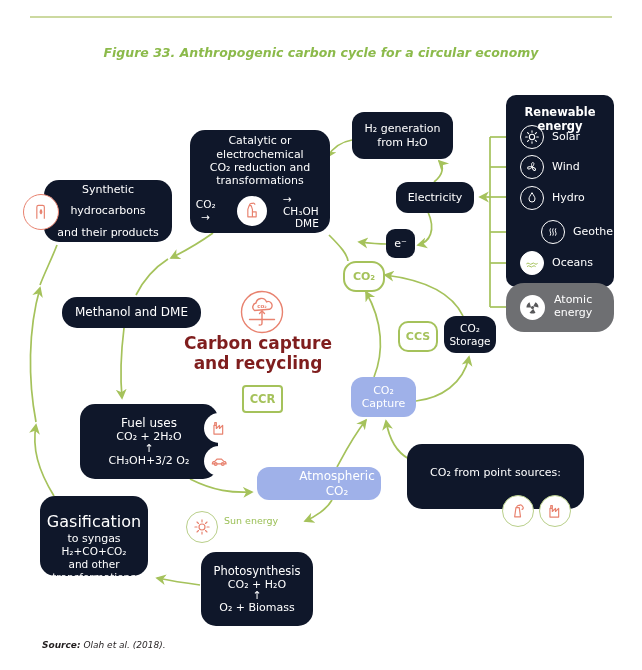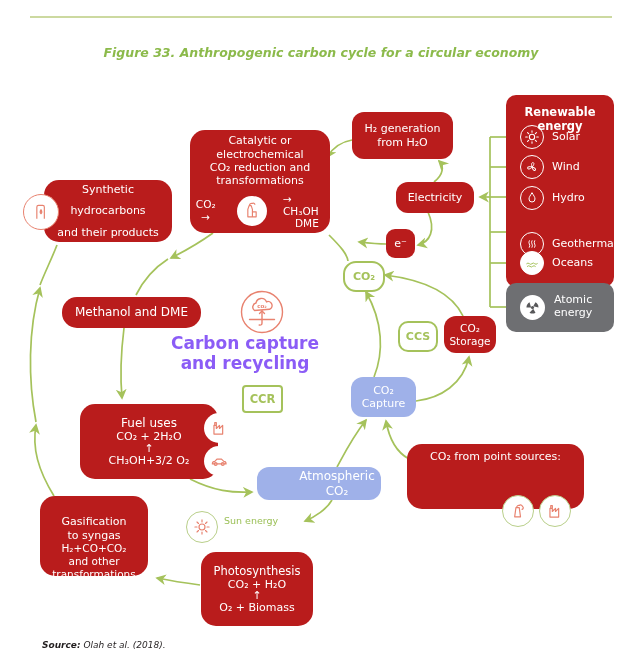--- a/index.html
+++ b/index.html
@@ -2,32 +2,32 @@
 <html><head>
 <meta charset="utf-8">
 <style>
   html,body{margin:0;padding:0;}
   body{font-family:"DejaVu Sans",sans-serif;background:#fff;}
   #stage{position:relative;width:642px;height:670px;background:#fff;overflow:hidden;}
   .topline{position:absolute;left:30px;top:16px;width:582px;height:2px;background:#ccd9a0;}
   .figtitle{position:absolute;left:0;top:45px;width:642px;text-align:center;color:#8cba4b;
             font-size:12.5px;font-weight:bold;font-style:italic;}
   svg.arrows{position:absolute;left:0;top:0;z-index:1;}
-  .box{position:absolute;z-index:2;background:#b91c1c;color:#fff;border-radius:15px;
+  .box{position:absolute;z-index:2;background:#0f172a;color:#fff;border-radius:15px;
        text-align:center;font-size:11px;line-height:1.22;
        display:flex;flex-direction:column;justify-content:center;align-items:center;}
   .blue{background:#9fb1e9;}
-  .gray{background:#6e6f72;border-radius:10px;}
+  .gray{background:#6e6f72;border-radius:18px;}
   .b{font-weight:normal;}
   .pillo{position:absolute;z-index:2;background:#fff;border:2px solid #a5c25b;color:#a5c25b;
          font-weight:bold;font-size:11px;display:flex;align-items:center;justify-content:center;}
   .wcirc{position:absolute;z-index:3;background:#fff;border-radius:50%;
          display:flex;align-items:center;justify-content:center;}
-  .heading{position:absolute;z-index:2;left:162px;top:334px;width:166px;text-align:center;
-           color:#8b5cf6;font-weight:bold;font-size:17px;line-height:1.15;}
+  .heading{position:absolute;z-index:2;left:175px;top:334px;width:166px;text-align:center;
+           color:#7f1d1d;font-weight:bold;font-size:17px;line-height:1.15;}
   .sunlabel{position:absolute;z-index:2;left:224px;top:515px;color:#9abf55;font-size:9.5px;}
   .rpanel{border-radius:10px;}
   .rtitle{position:absolute;left:0;top:10px;width:108px;text-align:center;color:#fff;
           font-weight:bold;font-size:11.5px;}
   .rrow{position:absolute;left:0;width:92px;height:26px;display:flex;align-items:center;}
   .ricon{width:24px;height:24px;border:1.5px solid #fff;border-radius:50%;margin-left:14px;
          display:flex;align-items:center;justify-content:center;flex:0 0 auto;box-sizing:border-box;}
   .rlabel{color:#fff;font-size:11px;margin-left:8px;}
   .src{position:absolute;left:42px;top:640px;font-size:9px;color:#231f20;font-style:italic;}
   .src .lb{font-weight:bold;}
@@ -190,21 +190,21 @@
     <svg width="20" height="20" viewBox="0 0 24 24">
         <g stroke="#e8826f" stroke-width="1.4" fill="none" stroke-linejoin="round">
       <path d="M4,15.5 q0,-3 3,-3 l2.5,-2.8 h5.5 l2.8,2.8 q2.7,0.2 2.7,3 Z"></path>
       <circle cx="8" cy="15.5" r="1.7"></circle>
           <circle cx="16.5" cy="15.5" r="1.7"></circle>
         </g>
       </svg>
   </div>
 
   <div class="box" style="left:40px;top:496px;width:108px;height:80px;font-size:10.5px;">
-    <div class="b" style="font-size:11px;margin-top:24px;">Gasification</div>
+    <div class="b" style="font-size:16px;margin-top:24px;">Gasification</div>
     <div class="b" style="font-size:11px;">to syngas</div>
     <div>H₂+CO+CO₂</div>
     <div>and other</div>
     <div>transformations</div>
   </div>
 
   <div class="box" style="left:201px;top:552px;width:112px;height:74px;">
     <div class="b" style="font-size:11.5px;">Photosynthesis</div>
     <div>CO₂ + H₂O</div>
     <div style="line-height:0.9;">↑</div>
@@ -217,21 +217,21 @@
       <path d="M12,3.5 V6 M12,18 V20.5 M3.5,12 H6 M18,12 H20.5 M6,6 L7.8,7.8 M16.2,16.2 L18,18 M6,18 L7.8,16.2 M16.2,7.8 L18,6"></path>
         </g>
       </svg>
   </div>
   <div class="sunlabel">Sun energy</div>
 
   <div class="box blue" style="left:257px;top:467px;width:124px;height:33px;border-radius:12px;">
     <div class="b" style="font-size:12px;margin-left:36px;">Atmospheric CO₂</div>
   </div>
 
-  <div class="box" style="left:407px;top:444px;width:177px;height:65px;justify-content:flex-start;padding-top:6px;box-sizing:border-box;">
+  <div class="box" style="left:407px;top:444px;width:177px;height:65px;justify-content:flex-start;padding-top:22px;box-sizing:border-box;">
     <div class="b">CO₂ from point sources:</div>
   </div>
   <div class="wcirc" style="left:502px;top:495px;width:30px;height:30px;border:1.3px solid #b9cf8a;">
     <svg width="20" height="20" viewBox="0 0 24 24">
         <g stroke="#e8826f" stroke-width="1.4" fill="none" stroke-linejoin="round">
       <path d="M8,19 L9.5,8 h4 L15,19 Z"></path>
           <path d="M10.5,8 a2.4,2.4 0 0 1 3,-2.6 a2.2,2.2 0 0 1 3.8,1.2 a1.8,1.8 0 0 1 -1,3.4"></path>
         </g>
       </svg>
   </div>
@@ -270,21 +270,21 @@
       <span class="rlabel">Wind</span>
     </div>
     <div class="rrow" style="top:90px;">
       <span class="ricon">
         <svg width="16" height="16" viewBox="0 0 24 24">
             <path d="M12,4 C9.5,8.5 7.5,10.5 7.5,13.5 a4.5,4.5 0 0 0 9,0 C16.5,10.5 14.5,8.5 12,4 Z" stroke="#fff" stroke-width="1.5" fill="none"></path>
           </svg>
       </span>
       <span class="rlabel">Hydro</span>
     </div>
-    <div class="rrow" style="top:136px;">
+    <div class="rrow" style="top:124px;padding-left:21px;">
       <span class="ricon">
         <svg width="16" height="16" viewBox="0 0 24 24">
             <g stroke="#fff" stroke-width="1.4" fill="none" stroke-linecap="round">
           <path d="M8,7 q-1.5,2.5 0,5 q1.5,2.5 0,5 M12,7 q-1.5,2.5 0,5 q1.5,2.5 0,5 M16,7 q-1.5,2.5 0,5 q1.5,2.5 0,5"></path>
             </g>
           </svg>
       </span>
       <span class="rlabel">Geothermal</span>
     </div>
     <div class="rrow" style="top:155px;">

